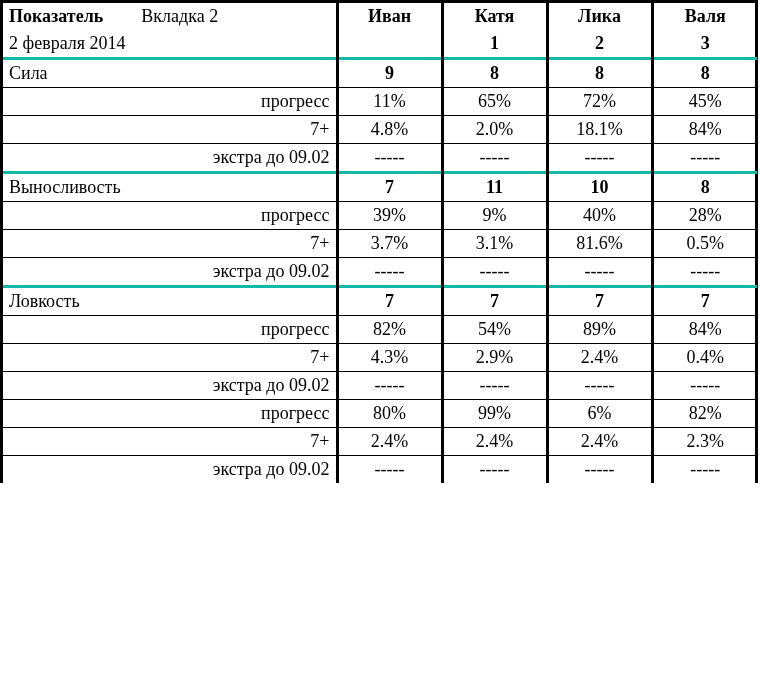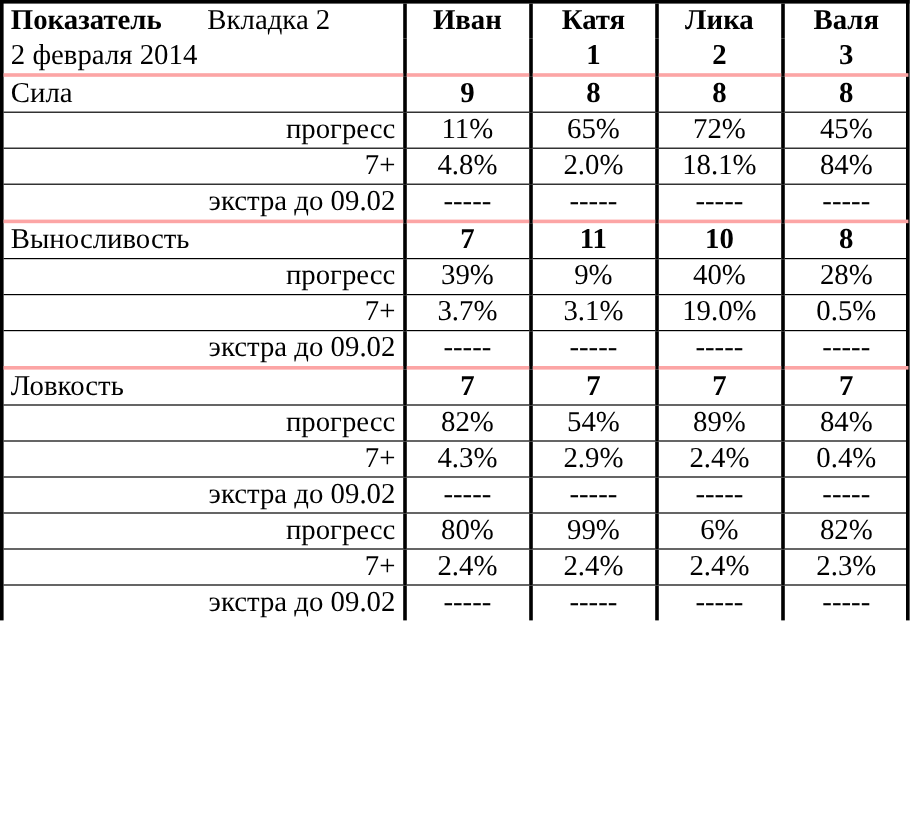--- a/index.html
+++ b/index.html
@@ -17,38 +17,38 @@
   .sheet {
     width: 758px;
     box-sizing: border-box;
     border: 3px solid #000000;
     border-bottom: 0;
   }
   table.stats {
     width: 100%;
     border-collapse: collapse;
     table-layout: fixed;
-    font-size: 24px;
+    font-size: 18px;
   }
   table.stats col.c-label { width: 334px; }
   table.stats col.c-val   { width: 105px; }
 
   table.stats td {
     border-left: 3px solid #000000;
     border-right: 0;
     padding: 1px 6px;
     height: 25px;
     vertical-align: middle;
     white-space: nowrap;
     overflow: hidden;
   }
   table.stats td:first-child { border-left: 0; }
 
   
-  tr.group-head > td { border-top: 3px solid #fca5a5; }
+  tr.group-head > td { border-top: 3px solid #14b8a6; }
   tr.sub > td { border-top: 1px solid #000000; }
   tr.header-2 > td { border-top: 0; }
 
   .lbl { text-align: left; }
   .val { text-align: center; }
 
   .bold { font-weight: bold; }
   .titlecell {
     display: flex;
     align-items: baseline;
@@ -137,21 +137,21 @@
         <td class="sub-label">прогресс</td>
         <td class="val">39%</td>
         <td class="val">9%</td>
         <td class="val">40%</td>
         <td class="val">28%</td>
       </tr>
       <tr class="sub">
         <td class="sub-label">7+</td>
         <td class="val">3.7%</td>
         <td class="val">3.1%</td>
-        <td class="val">19.0%</td>
+        <td class="val">81.6%</td>
         <td class="val">0.5%</td>
       </tr>
       <tr class="sub">
         <td class="sub-label">экстра до 09.02</td>
         <td class="val dashes">-----</td>
         <td class="val dashes">-----</td>
         <td class="val dashes">-----</td>
         <td class="val dashes">-----</td>
       </tr>
 

